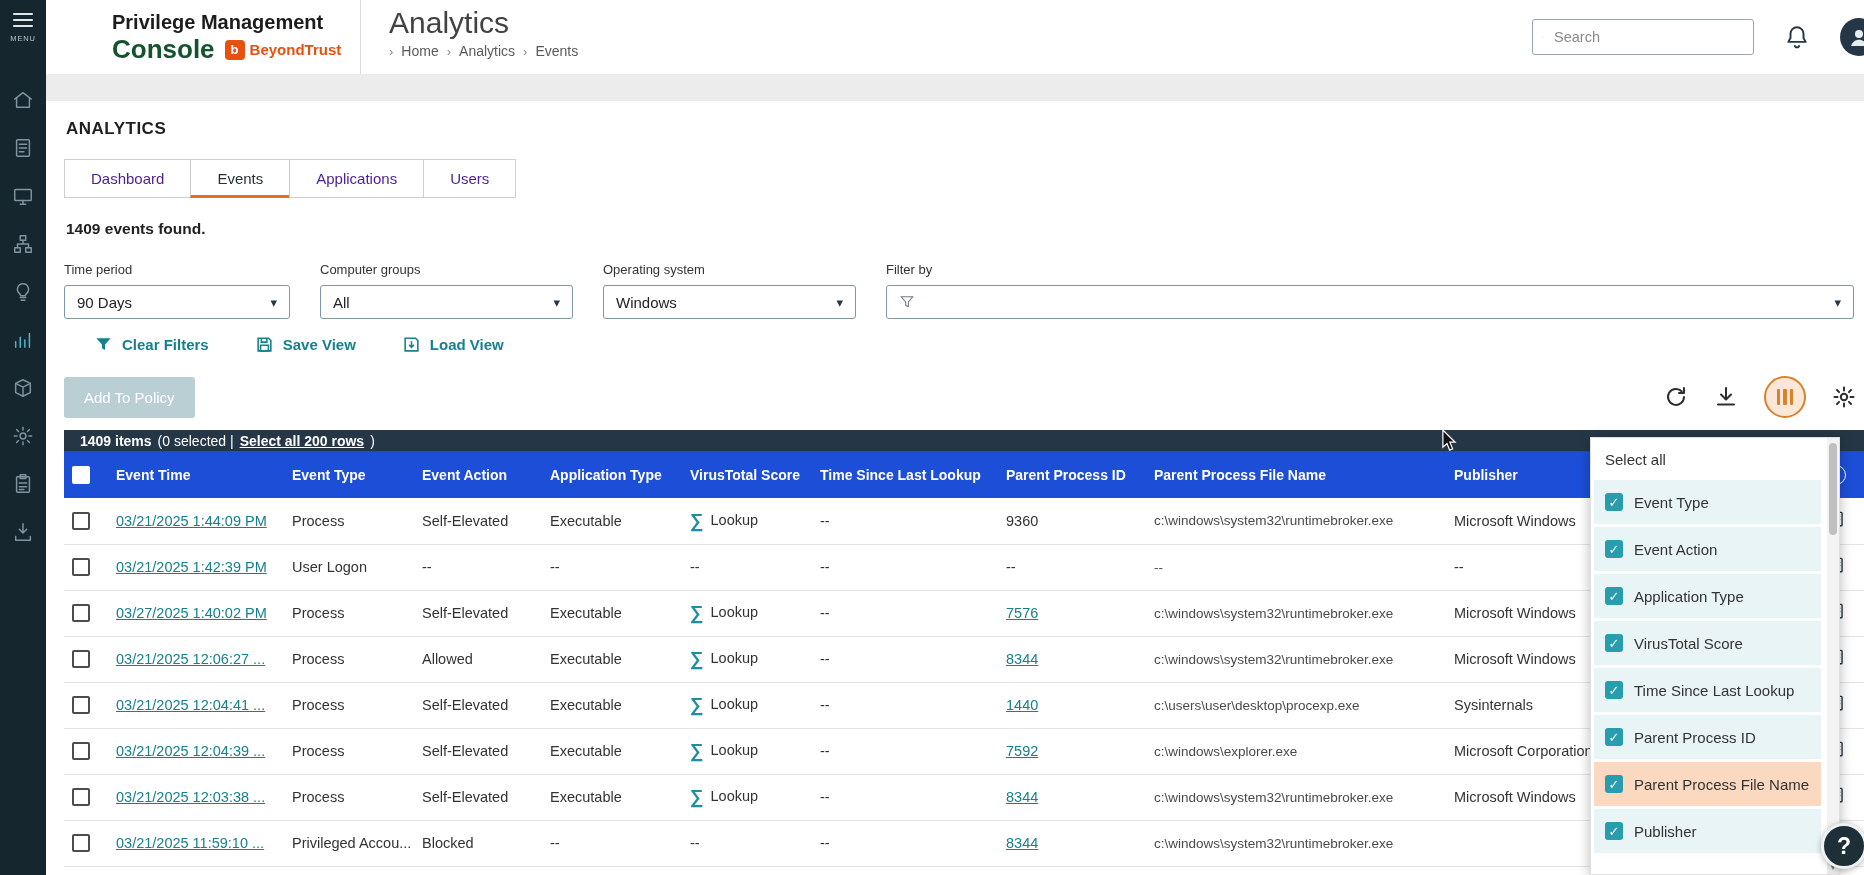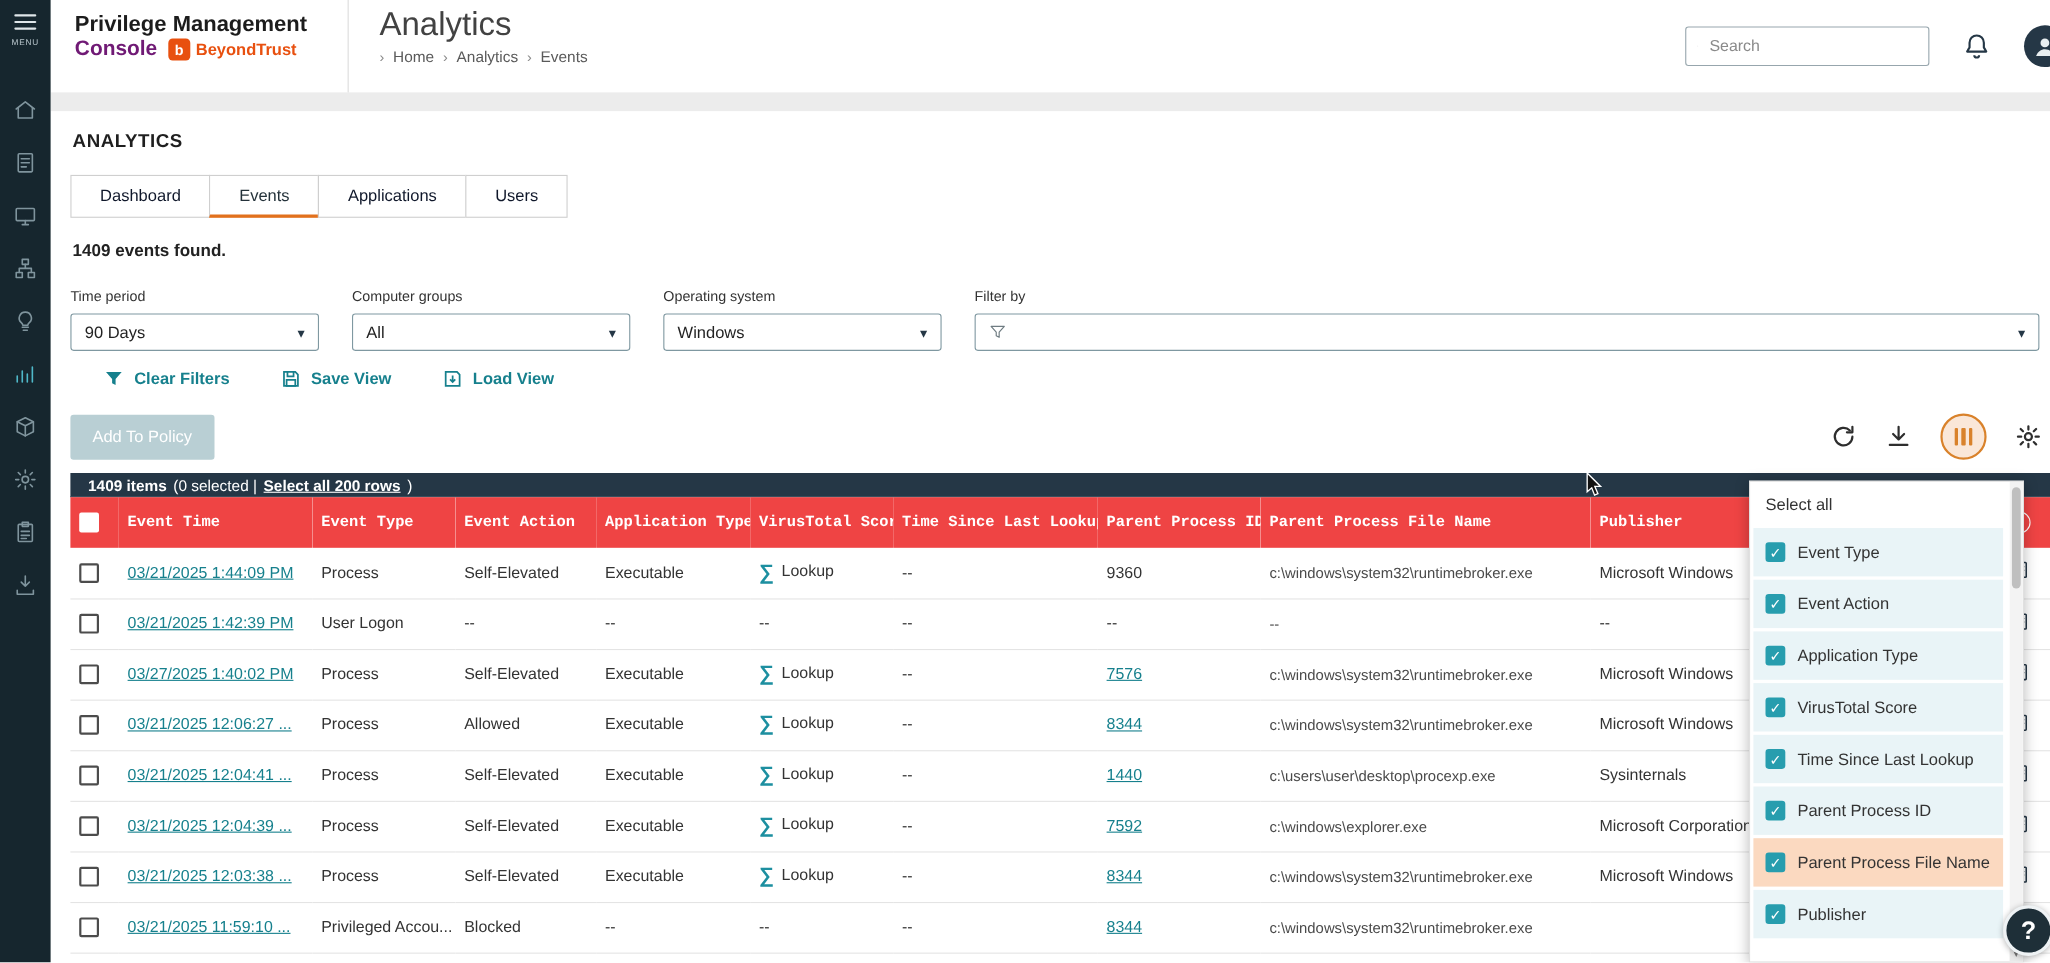--- a/index.html
+++ b/index.html
@@ -15,25 +15,25 @@
     display:flex; flex-direction:column; align-items:center; }
   .menu-btn { margin-top:9px; display:flex; flex-direction:column; align-items:center; cursor:pointer; }
   .hamburger span { display:block; width:20px; height:2.5px; background:#dfe6e9; margin:3.5px 0; border-radius:1px; }
   .menu-label { font-size:7.5px; color:#b9c6cc; letter-spacing:.8px; margin-top:3px; }
   .side-icons { margin-top:46px; display:flex; flex-direction:column; gap:26px; }
   .side-icon { width:22px; height:22px; color:#7f949d; cursor:pointer; }
   .side-icon svg { width:22px; height:22px; stroke:currentColor; fill:none; stroke-width:1.6; stroke-linecap:round; stroke-linejoin:round; }
   .side-icon.active { color:#4fb8c9; }
 
   
-  .topbar { position:absolute; left:46px; top:0; right:0; height:84px; background:#fff; display:flex; z-index:40; }
+  .topbar { position:absolute; left:46px; top:0; right:0; height:74px; background:#fff; display:flex; z-index:40;padding-left:44px; }
   .brand { width:270px; padding:11px 0 0 22px; }
   .brand-line1 { font-size:20px; font-weight:700; color:#1c1c1c; line-height:1.15; }
   .brand-line2 { display:flex; align-items:center; gap:10px; }
-  .brand-line2 .t { font-size:19px; font-weight:700; color:#701a75; }
+  .brand-line2 .t { font-size:26px; font-weight:700; color:#14532d; }
   .logo { display:flex; align-items:center; gap:5px; }
   .logo-mark { width:20px; height:20px; background:#e8500f; border-radius:4px; color:#fff; font-weight:700; font-size:13px;
     display:flex; align-items:center; justify-content:center; }
   .logo-text { color:#e8500f; font-weight:700; font-size:15px; }
   .vdiv { width:1px; background:#dcdcdc; }
   .page-head { flex:1; padding:6px 0 0 28px; }
   .page-head h1 { margin:0; font-size:30px; font-weight:400; color:#424242; }
   .breadcrumb { display:flex; align-items:center; gap:8px; font-size:14px; color:#6a6a6a; margin-top:3px; }
   .breadcrumb a { color:#5a5a5a; text-decoration:none; cursor:pointer; }
   .crumb-sep { color:#8b8b8b; font-size:13px; }
@@ -49,21 +49,21 @@
     margin-right:-14px; cursor:pointer; flex:none; }
   .avatar svg { width:24px; height:24px; }
 
   
   .content { position:absolute; left:46px; top:74px; right:0; bottom:0; background:#fff; }
   .gray-strip { height:27px; background:#ececec; }
   .inner { padding-left:18px; }
   .section-title { margin:18px 0 0 2px; font-size:17px; font-weight:700; letter-spacing:.5px; color:#1f1f1f; }
 
   .tabs { display:flex; margin-top:20px; }
-  .tab { padding:10px 26px; font-size:15px; color:#0f172a; background:#fff; border:1px solid #cfcfcf; margin-right:-1px; cursor:pointer; }
+  .tab { padding:10px 26px; font-size:15px; color:#4c1d95; background:#fff; border:1px solid #cfcfcf; margin-right:-1px; cursor:pointer; }
   .tab.active { border-bottom:3px solid #e2711d; color:#24323a; padding-bottom:7px; }
 
   .events-found { margin:22px 0 0 2px; font-size:15.5px; font-weight:700; color:#222; }
 
   .filters { display:flex; gap:30px; margin-top:24px; padding-right:10px; }
   .filter label { display:block; font-size:13px; color:#333; margin-bottom:8px; }
   .select { height:34px; border:1px solid #7f98a1; border-radius:3px; background:#fff; display:flex; align-items:center;
     justify-content:space-between; padding:12px 12px; font-size:15px; color:#222; cursor:pointer; gap:8px; }
   .caret { color:#253746; font-size:13px; }
   .f-time { width:226px; } .f-groups { width:253px; } .f-os { width:253px; }
@@ -84,22 +84,22 @@
     display:flex; align-items:center; justify-content:center; gap:3px; cursor:pointer; }
   .columns-btn i { display:block; width:3.5px; height:16px; background:#d9822b; border-radius:1px; }
 
   
   .table-wrap { margin-top:12px; }
   .items-bar { background:#253746; color:#fff; height:22px; display:flex; align-items:center; gap:6px; padding:0 16px;
     font-size:14px; border-bottom:1px solid #3c5160; }
   .items-bar strong { font-weight:700; }
   .select-all-link { color:#fff; font-weight:700; text-decoration:underline; cursor:pointer; }
   table { width:100%; border-collapse:collapse; table-layout:fixed; }
-  thead th { background:#ef4444; color:#fff; font-size:14px; font-weight:700; text-align:left; padding:13px 8px;
-    white-space:nowrap; overflow:hidden;font-family:Liberation Mono, monospace; }
+  thead th { background:#1d4ed8; color:#fff; font-size:14px; font-weight:700; text-align:left; padding:13px 8px;
+    white-space:nowrap; overflow:hidden; }
   tbody td { height:46px; padding:0 8px; border-bottom:1px solid #e4e4e4; font-size:14.5px; color:#333;
     white-space:nowrap; overflow:hidden; background:#fff; }
   .link { color:#16808d; text-decoration:underline; cursor:pointer; }
   .path { font-size:13.5px; color:#4a4a4a; }
   .vt-icon { color:#1d8fa0; font-size:19px; font-weight:700; margin-right:7px; vertical-align:-2px; }
   .row-cb { display:inline-block; width:18px; height:18px; border:2px solid #4c4c4c; border-radius:2px; background:#fff;
     vertical-align:middle; cursor:pointer; }
   .hdr-cb { display:inline-block; width:18px; height:18px; border-radius:2px; background:#ffffff; vertical-align:middle; cursor:pointer; }
   .hdr-help { display:inline-flex; width:20px; height:20px; border:1.5px solid #fff; border-radius:50%; color:#fff;
     align-items:center; justify-content:center; font-size:12px; font-weight:700; cursor:pointer; }

